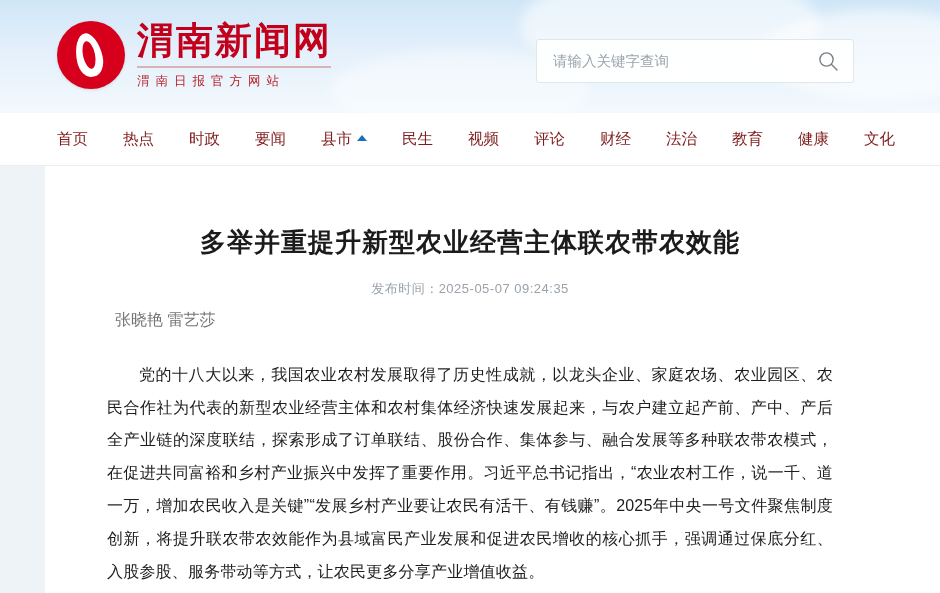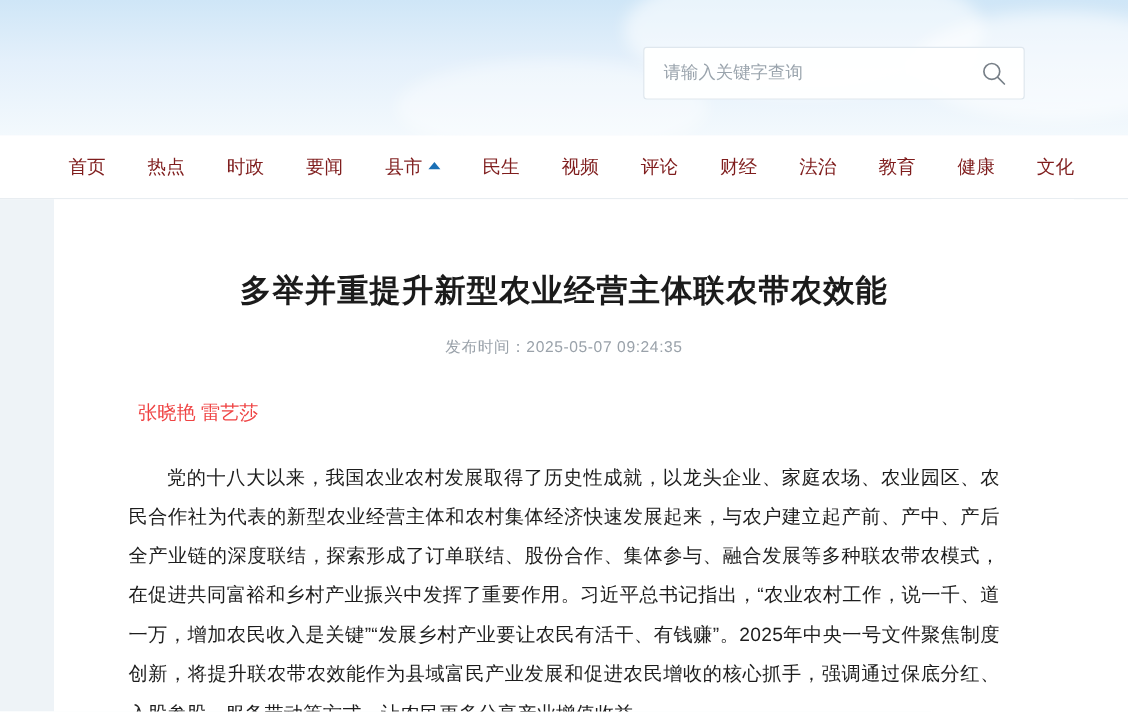--- a/index.html
+++ b/index.html
@@ -188,23 +188,23 @@
     line-height: 1.4;
   }
   .article-meta {
     text-align: center;
     margin-top: 18px;
     font-size: 13px;
     color: #9aa2aa;
     letter-spacing: 0.5px;
   }
   .article-author {
-    margin-top: 36px;
+    margin-top: 12px;
     font-size: 16px;
-    color: #ef4444;
+    color: #737373;
     padding-left: 8px;
   }
   .article-body {
     margin-top: 28px;
     font-size: 16px;
     line-height: 2.05;
     color: #1d1d1d;
     text-align: justify;
     text-indent: 2em;
     letter-spacing: 0.2px;
@@ -213,20 +213,28 @@
 </head>
 <body>
 
 <div class="page">
 
   <div class="header">
     <div class="header-cloud cloud-1"></div>
     <div class="header-cloud cloud-2"></div>
     <div class="header-cloud cloud-3"></div>
 
+    <div class="logo-wrap">
+      <div class="logo-mark"></div>
+      <div class="logo-text">
+        <div class="logo-title">渭南新闻网</div>
+        <div class="logo-rule"></div>
+        <div class="logo-sub">渭南日报官方网站</div>
+      </div>
+    </div>
 
     <div class="search-box">
       <input class="search-input" type="text" placeholder="请输入关键字查询" style="">
       <span class="search-icon">
         <svg width="22" height="22" viewBox="0 0 22 22" fill="none">
           <circle cx="9.5" cy="9.5" r="6.6" stroke="#4a5560" stroke-width="1.4"></circle>
           <line x1="14.3" y1="14.3" x2="20" y2="20" stroke="#4a5560" stroke-width="1.4" stroke-linecap="round"></line>
         </svg>
       </span>
     </div>

